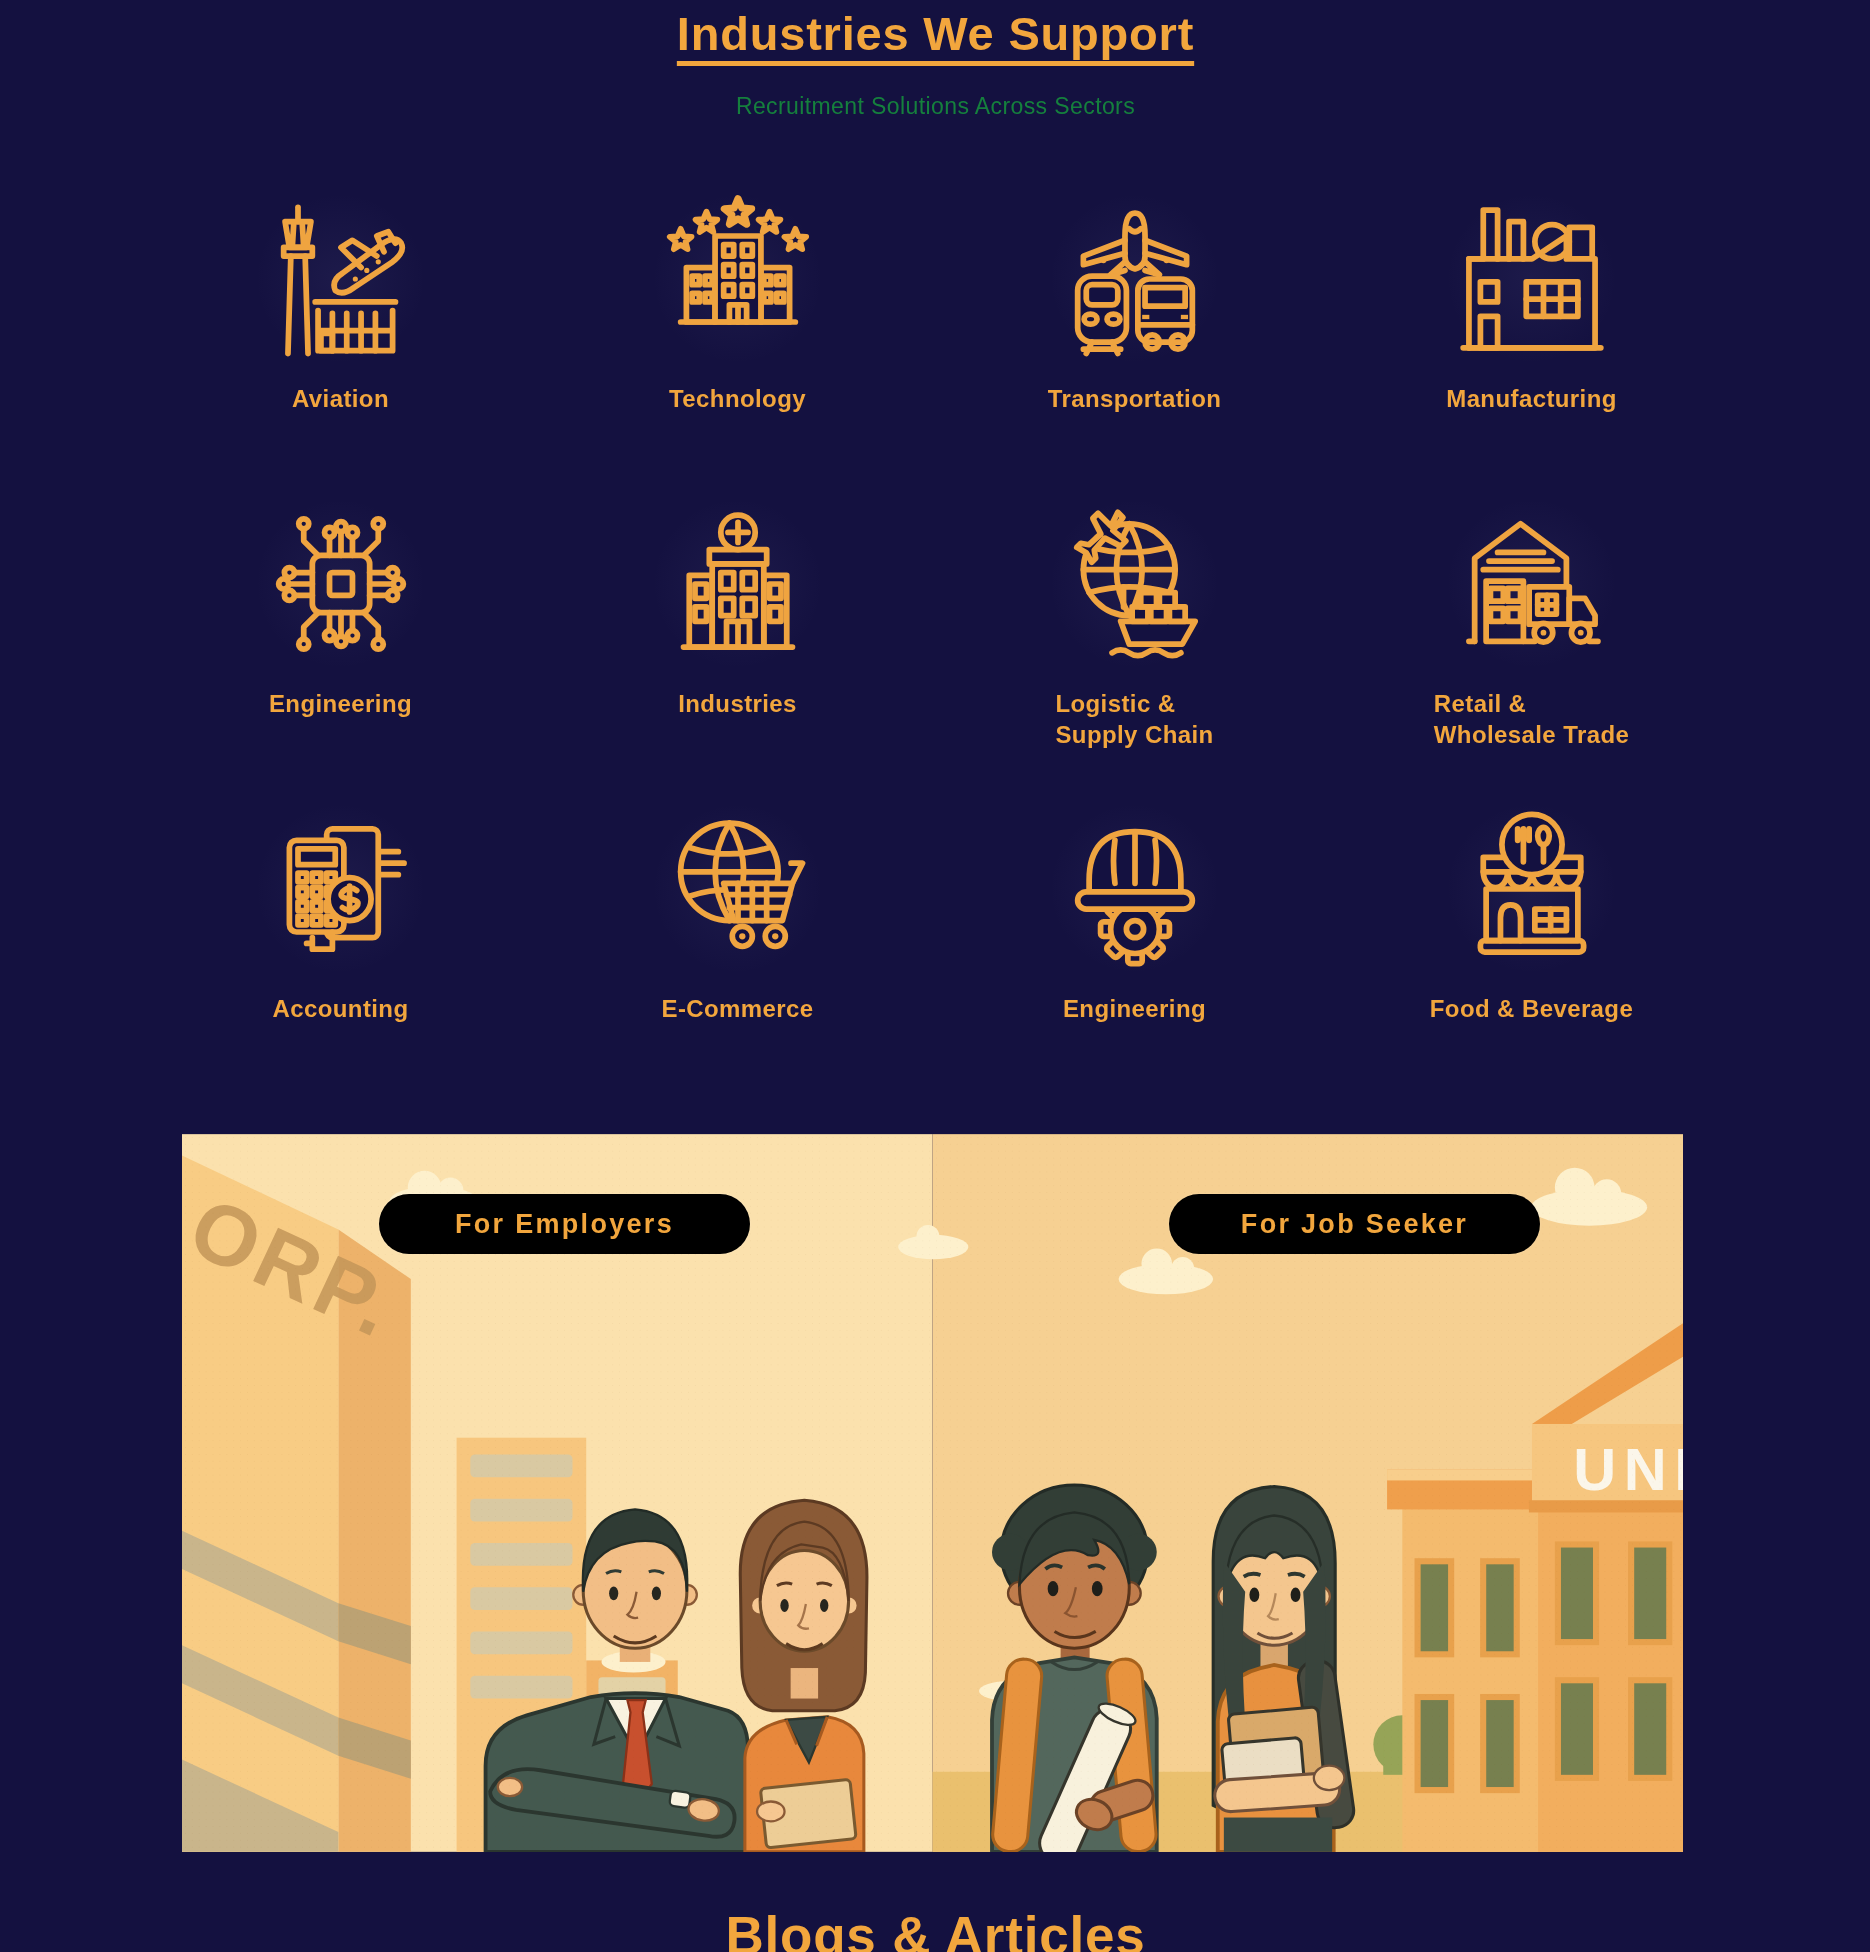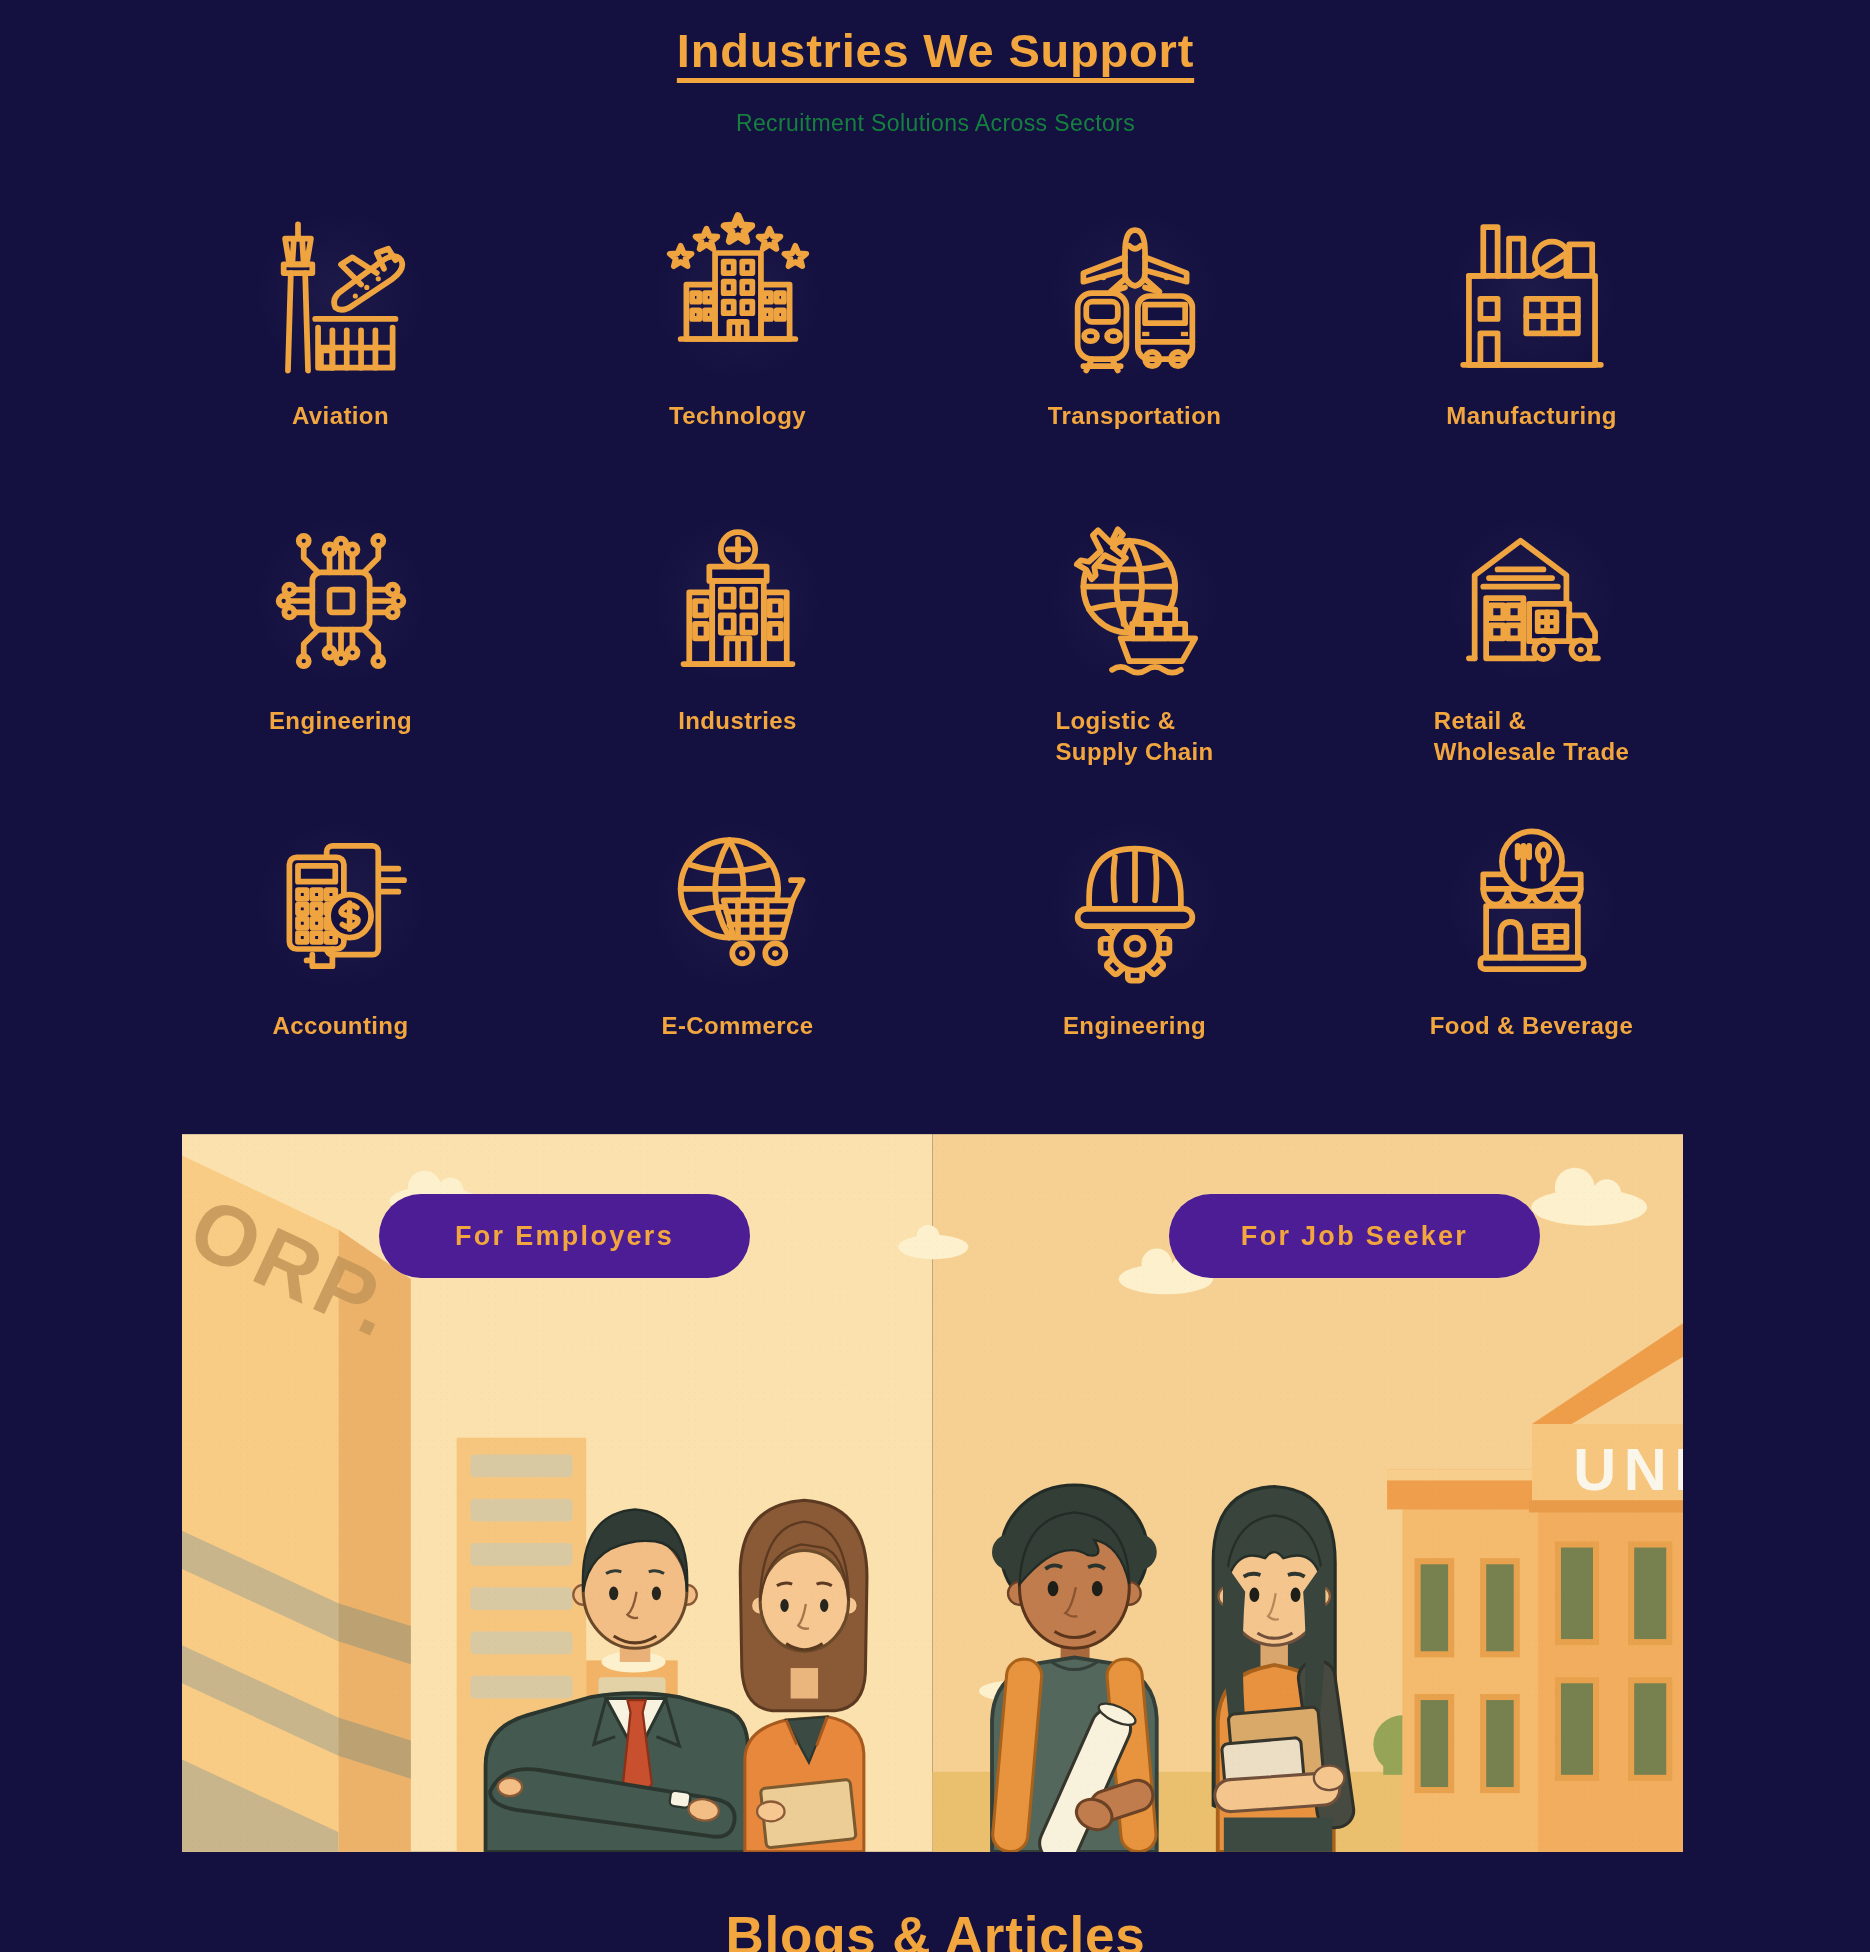--- a/index.html
+++ b/index.html
@@ -1,34 +1,34 @@
 <!DOCTYPE html>
 <html style="font-size:12.2px"><head>
 <meta charset="utf-8">
 <style>
   html,body{margin:0;padding:0;background:#141140;}
   .page{position:relative;width:1871px;height:1953px;background:#141140;overflow:hidden;
         font-family:"Liberation Sans","DejaVu Sans",sans-serif;}
-  .page-title{margin:0;padding-top:23px;text-align:center;color:#F2A63D;font-size:47px;
+  .page-title{margin:0;padding-top:6px;text-align:center;color:#F2A63D;font-size:47px;
       font-weight:bold;letter-spacing:0.8px;text-decoration:underline;
       text-decoration-thickness:5.3px;text-underline-offset:10.7px;}
   .page-subtitle{margin:32px 0 0 0;text-align:center;color:#15803d;font-size:23px;font-weight:400;letter-spacing:0.4px;}
   .industries-grid{display:grid;grid-template-columns:repeat(4,397px);grid-auto-rows:305px;
       width:1587px;margin:70px auto 0 auto;}
   .industry-cell{display:flex;flex-direction:column;align-items:center;}
   .icon-wrap{width:177px;height:177px;display:flex;align-items:center;justify-content:center;position:relative;
       background:radial-gradient(ellipse at center,rgba(150,150,210,0.07) 0%,rgba(0,0,0,0) 68%);border-radius:50%;}
   .icon-wrap svg{width:172px;height:172px;}
   .ind-label{margin-top:17px;color:#F2A63D;font-size:24px;font-weight:bold;text-align:left;
       line-height:1.28;letter-spacing:0.4px;white-space:pre-line;}
   .cta-banner{position:absolute;left:182px;top:1134px;width:1501px;height:718px;}
   .cta-banner svg.scene{position:absolute;left:0;top:0;width:1501px;height:718px;}
   .dots-overlay{position:absolute;inset:0;background-image:radial-gradient(rgba(120,70,0,0.05) 0.9px,transparent 0.9px);
       background-size:6.9px 6.9px;pointer-events:none;}
-  .pill{position:absolute;top:60px;height:84px;border:none;border-radius:42px;background:#4c1d95;
+  .pill{position:absolute;top:60px;height:60px;border:none;border-radius:42px;background:#000000;
       color:#F2A63D;font-family:"Liberation Sans","DejaVu Sans",sans-serif;font-size:27px;font-weight:bold;
       letter-spacing:2.3px;cursor:pointer;box-shadow:0 0 0 1.5px rgba(255,255,255,0.05);}
   .pill.employers{left:197px;width:371px;}
   .pill.jobseeker{left:987px;width:371px;}
   .blogs-heading{position:absolute;top:1905px;left:0;width:100%;text-align:center;margin:0;
       color:#F2A63D;font-size:53px;font-weight:bold;letter-spacing:0.8px;}
   .ic{stroke:#EFA440;stroke-width:4;fill:none;stroke-linecap:round;stroke-linejoin:round;}
   .icf{fill:#EFA440;stroke:none;}
   .icm{stroke:#EFA440;stroke-width:4;fill:#141140;stroke-linecap:round;stroke-linejoin:round;}
 </style>

